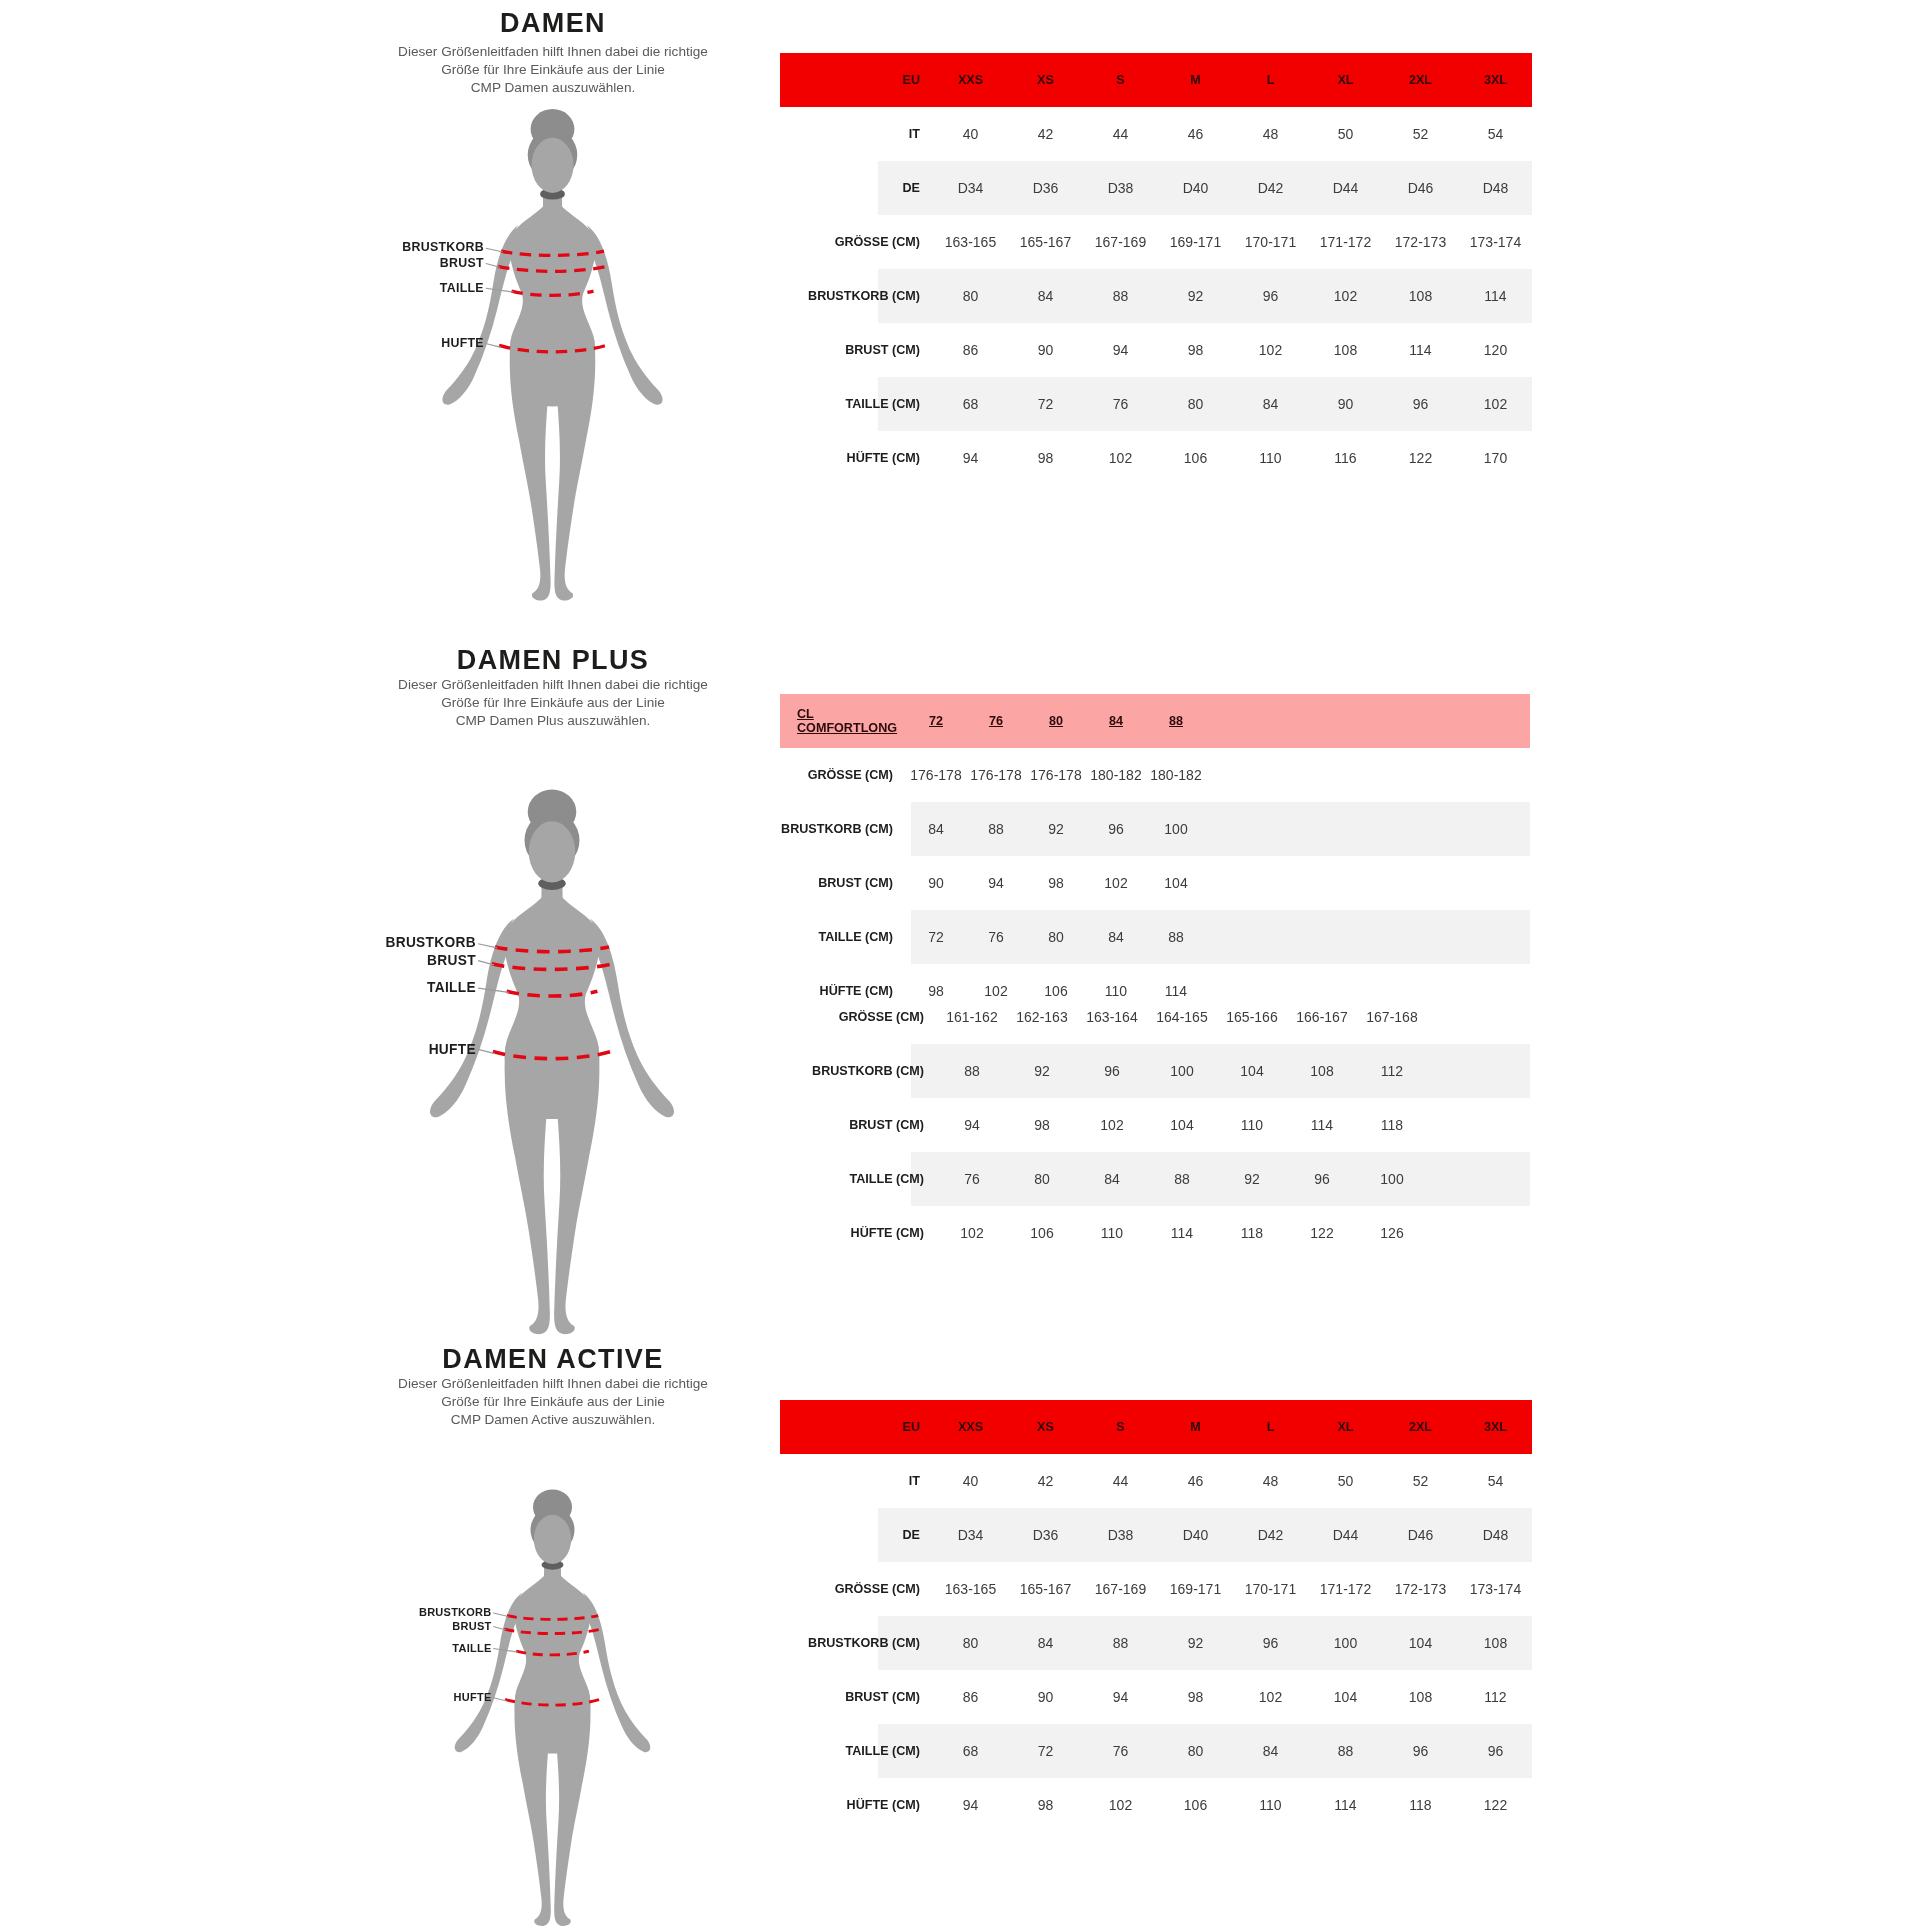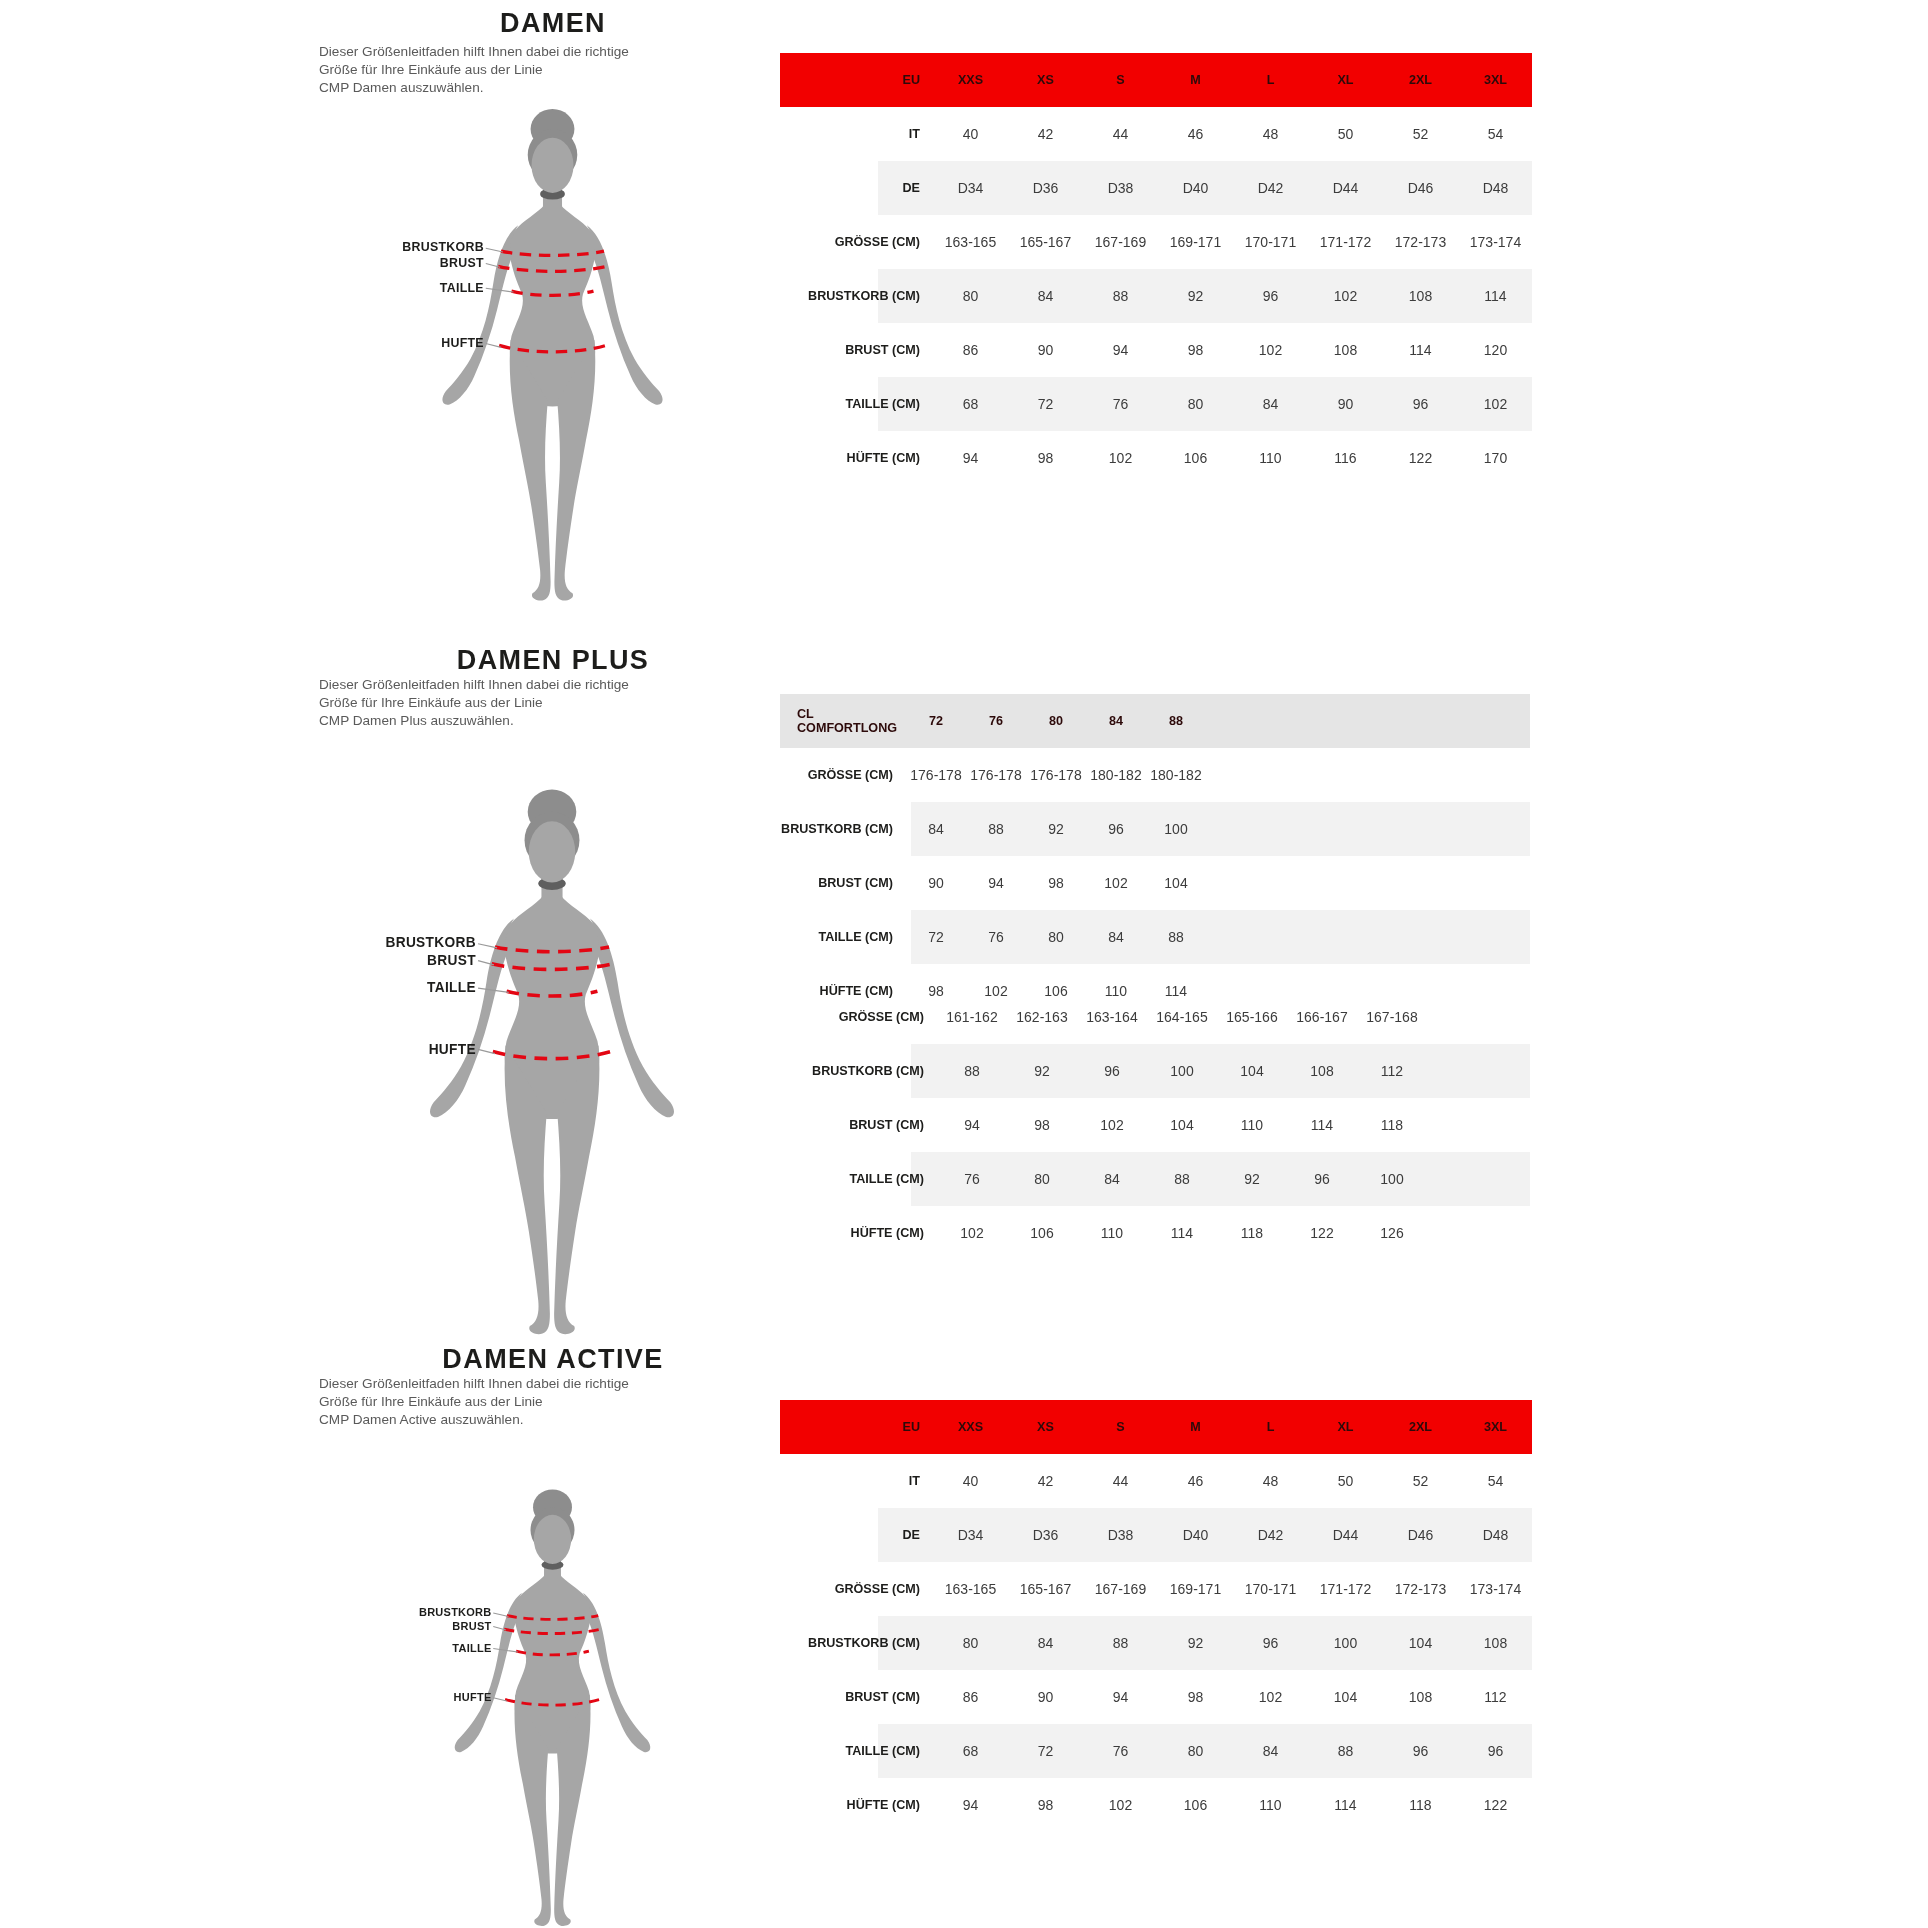--- a/index.html
+++ b/index.html
@@ -5,21 +5,21 @@
   html,body { margin:0; padding:0; background:#ffffff; }
   .canvas {
     position:relative; width:1680px; height:1928px; background:#ffffff;
     font-family:"Liberation Sans", sans-serif; overflow:hidden;
   }
   .sec-title {
     position:absolute; left:319px; width:468px; text-align:center;
     font-size:27px; font-weight:bold; letter-spacing:1.4px; color:#1d1d1b;
   }
   .sec-desc {
-    position:absolute; left:319px; width:468px; 
+    position:absolute; left:319px; width:468px; text-align:center;
     font-size:13.6px; line-height:18px; color:#5a5a5a; white-space:pre-line;
   }
   .figure { position:absolute; }
   .fig-label { font-size:13px; font-weight:bold; fill:#1d1d1b; letter-spacing:0.3px; }
   .size-table { position:absolute; left:780px; }
   .thead {
     height:54px; display:grid; align-items:center;
     font-weight:bold; font-size:12.6px; color:#2d0a0a;margin-top:44px;
   }
   .trow {
@@ -181,21 +181,21 @@
   <line x1="90" y1="150" x2="108" y2="154" stroke="#9a9a9a" stroke-width="1.2"></line>
   <line x1="90" y1="166" x2="105" y2="170" stroke="#9a9a9a" stroke-width="1.2"></line>
   <line x1="90" y1="192" x2="119" y2="196" stroke="#9a9a9a" stroke-width="1.2"></line>
   <line x1="90" y1="250" x2="106" y2="254" stroke="#9a9a9a" stroke-width="1.2"></line>
   <text class="fig-label" x="88" y="153" text-anchor="end">BRUSTKORB</text>
   <text class="fig-label" x="88" y="170" text-anchor="end">BRUST</text>
   <text class="fig-label" x="88" y="196" text-anchor="end">TAILLE</text>
   <text class="fig-label" x="88" y="254" text-anchor="end">HUFTE</text>
 </svg>
     <div class="size-table" style="top:650px; width:750px;">
-      <div class="thead" style="grid-template-columns:126px repeat(5, 60px) 1fr; background:#e5e5e5;">
+      <div class="thead" style="grid-template-columns:126px repeat(5, 60px) 1fr; background:#fca5a5;text-decoration:underline;">
         <div class="label-cell left" style="color:#2d0a0a;">CL COMFORTLONG</div>
         <div class="cell">72</div>
         <div class="cell">76</div>
         <div class="cell">80</div>
         <div class="cell">84</div>
         <div class="cell">88</div>
       </div>
       <div class="trow" style="grid-template-columns:126px repeat(5, 60px) 1fr;">
         <div class="label-cell">GRÖSSE (CM)</div>
         <div class="cell">176-178</div>

